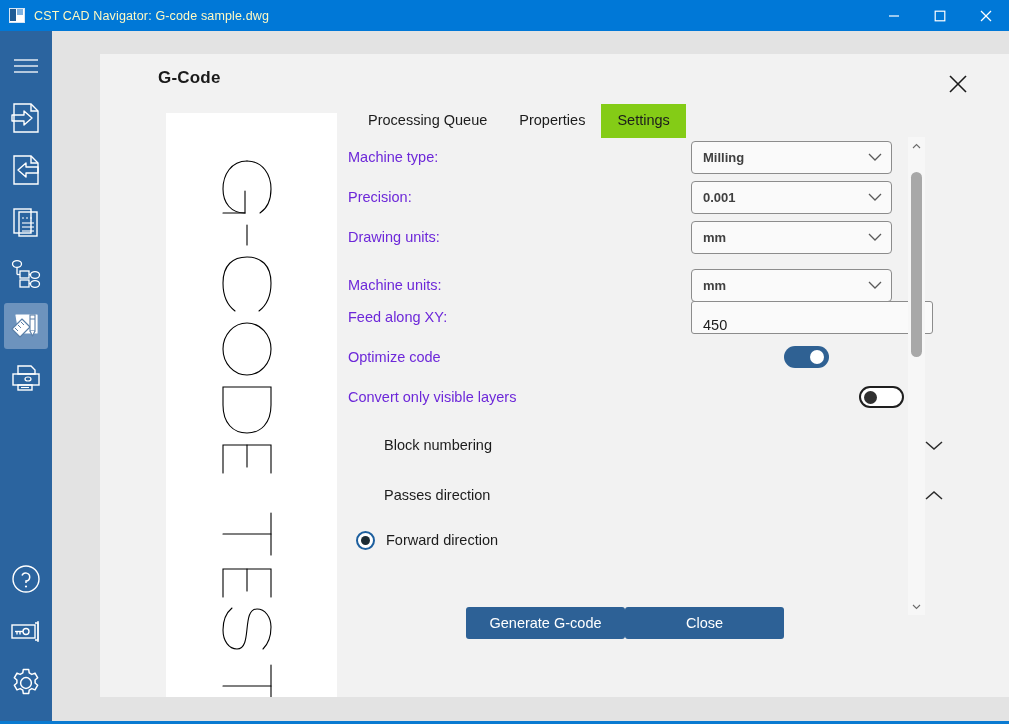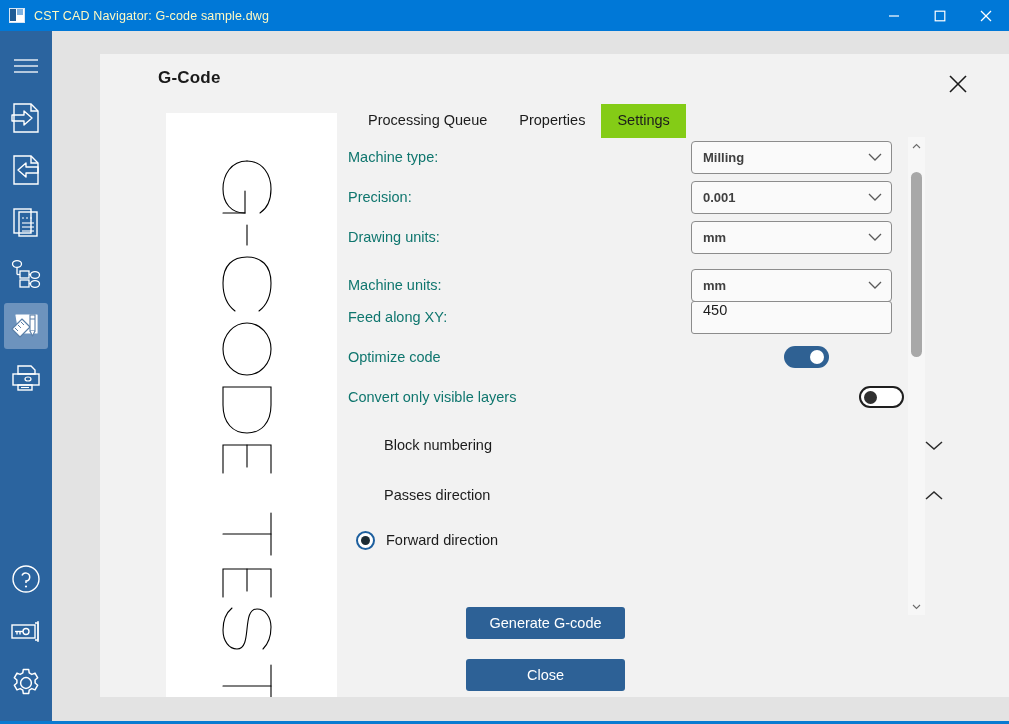--- a/index.html
+++ b/index.html
@@ -121,45 +121,45 @@
   
   .panel {
     position: absolute; left: 248px; top: 83px;
     width: 570px; height: 478px;
   }
   .row {
     position: absolute; left: 0; width: 570px; height: 40px;
     display: flex; align-items: center;
   }
   .row-label {
-    font-size: 14.5px; color: #0f766e;
+    font-size: 14.5px; color: #6d28d9;
     white-space: nowrap;
   }
   .ctrl { position: absolute; left: 343px; }
 
   .select {
     width: 201px; height: 33px;
     background: #fafafa;
     border: 1px solid #8c8c8c;
     border-radius: 4px;
     display: flex; align-items: center;
     padding: 0 8px 0 11px;
   }
   .select-value {
     flex: 1 1 auto;
     font-size: 13px; color: #404040; font-weight: bold;
   }
   .select-chevron { flex: 0 0 auto; width: 16px; height: 10px; }
 
   .textinput {
-    width: 201px; height: 33px;
+    width: 242px; height: 33px;
     background: #fafafa;
     border: 1px solid #8c8c8c;
     border-radius: 3px;
-    display: flex; align-items: flex-start;
+    display: flex; align-items: flex-end;
     padding: 0 11px;
   }
   .textinput span { font-size: 14.5px; color: #1c1c1c; }
 
   .toggle {
     width: 45px; height: 22px;
     border-radius: 11px;
     position: relative;
   }
   .toggle.on { background: #2f6193; }
@@ -211,21 +211,21 @@
   .sb-track { position: relative; flex: 1 1 auto; width: 17px; }
   .sb-thumb {
     position: absolute; left: 3px; top: 18px;
     width: 11px; height: 185px;
     background: #a8a8a8; border-radius: 6px;
   }
 
   
   .footer {
     position: absolute; left: 366px; top: 553px;
-    display: flex; gap: 20px; flex-direction: column;
+    display: flex; gap: 0;
   }
   .btn {
     width: 159px; height: 32px;
     background: #2d6196;
     color: #ffffff;
     font-size: 14.5px;
     border-radius: 3px;
     display: flex; align-items: center; justify-content: center;
   }
 </style>

